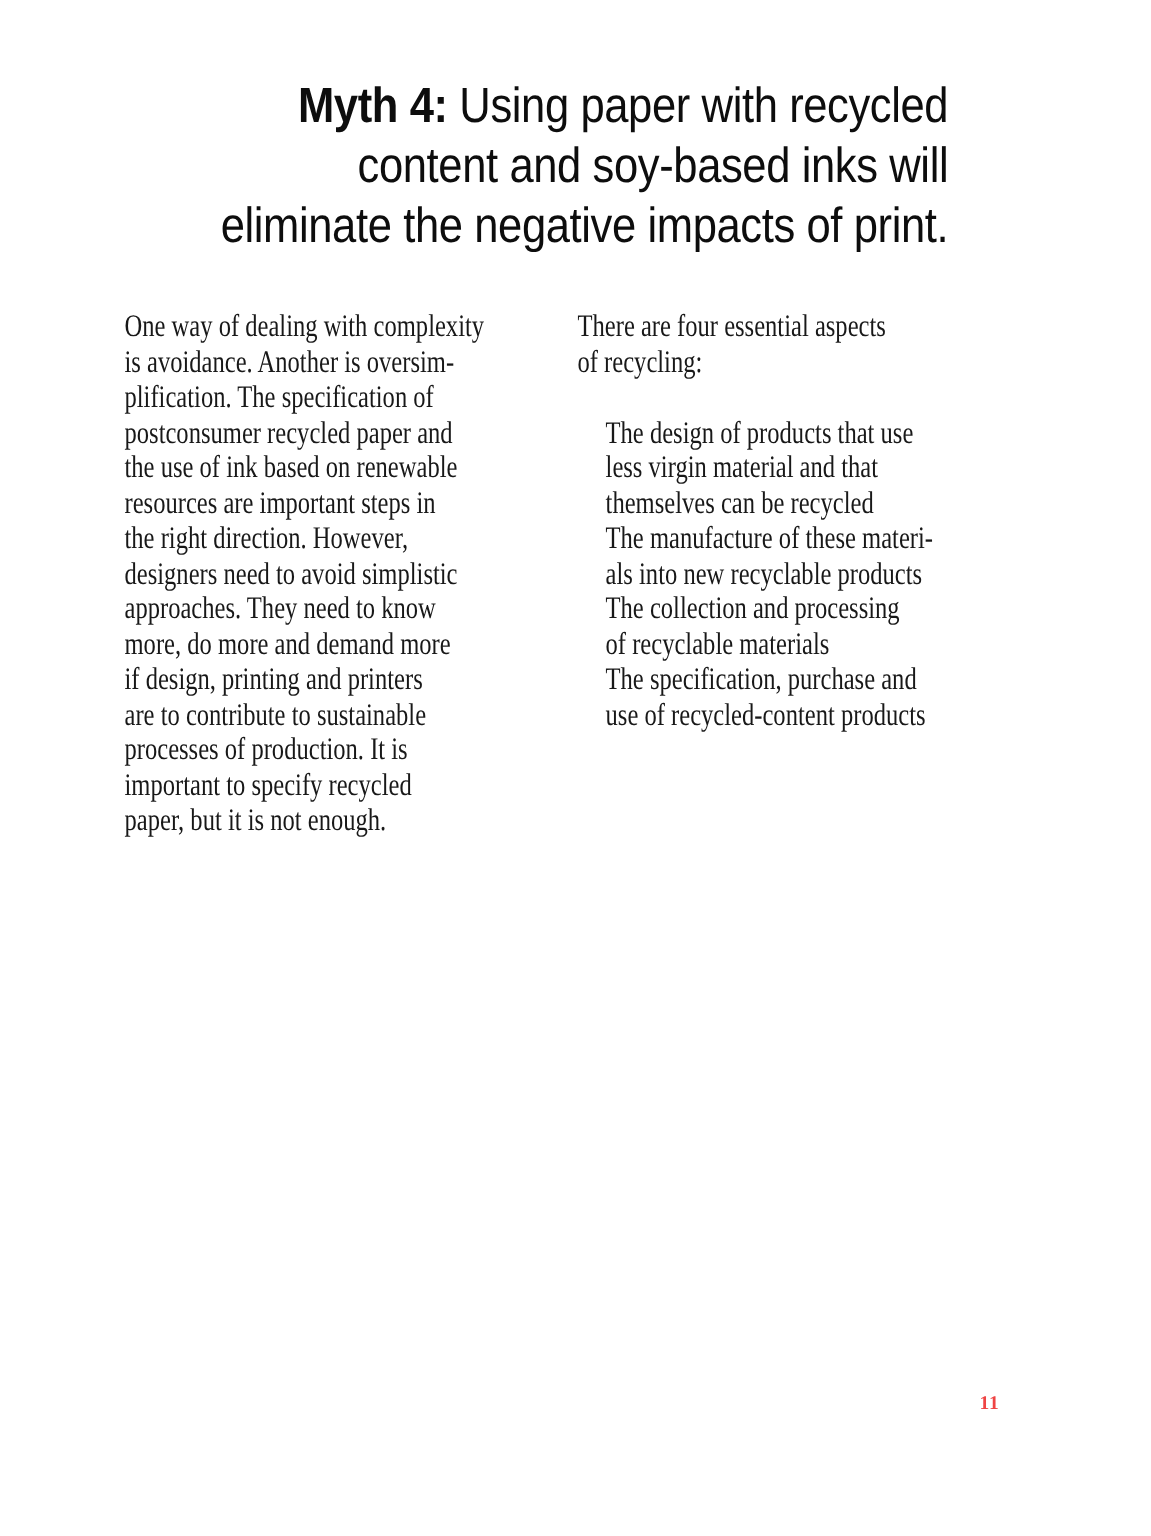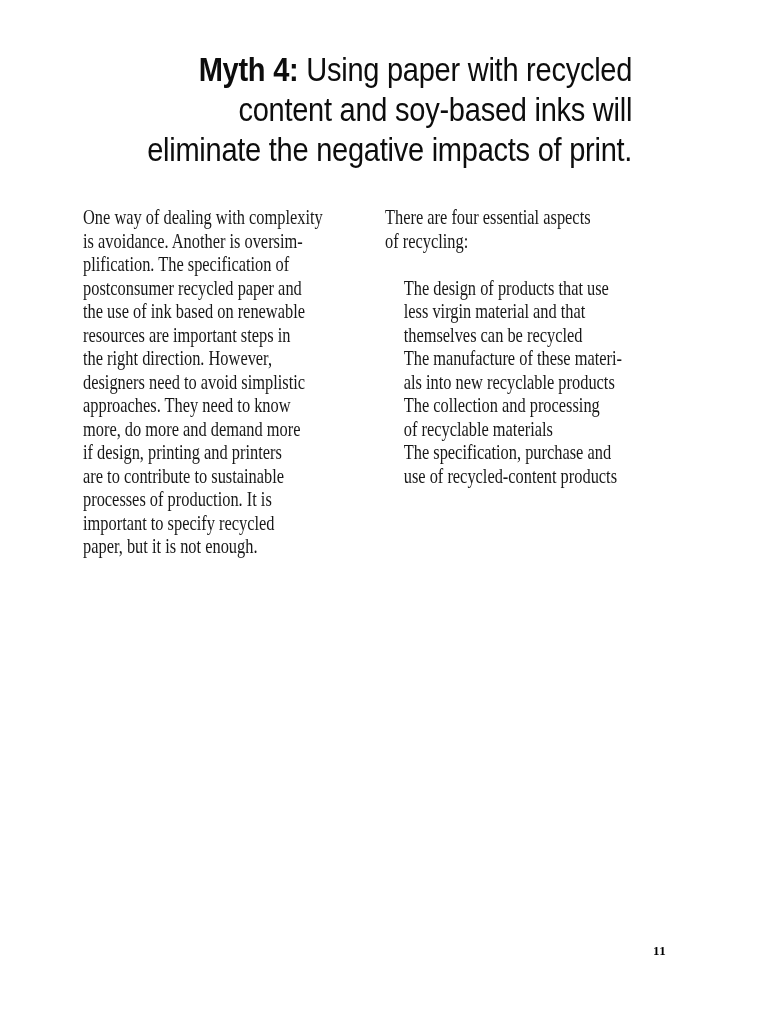--- a/index.html
+++ b/index.html
@@ -55,23 +55,22 @@
     margin-top: 23.5px;
     margin-left: 24px;
   }
   .page-number {
     position: absolute;
     left: 653px;
     top: 927px;
     font-family: "Liberation Serif", serif;
     font-size: 13px;
     font-weight: 700;
-    color: #000000;
+    color: #ef4444;
     letter-spacing: 0.5px;
-    margin-top: 16px;
   }
 </style>
 </head>
 <body>
 
 <div class="page">
 
   <header class="heading">
     <div class="h-line"><span class="h-bold">Myth 4:</span><span> Using paper with recycled</span></div>
     <div class="h-line">content and soy-based inks will</div>

